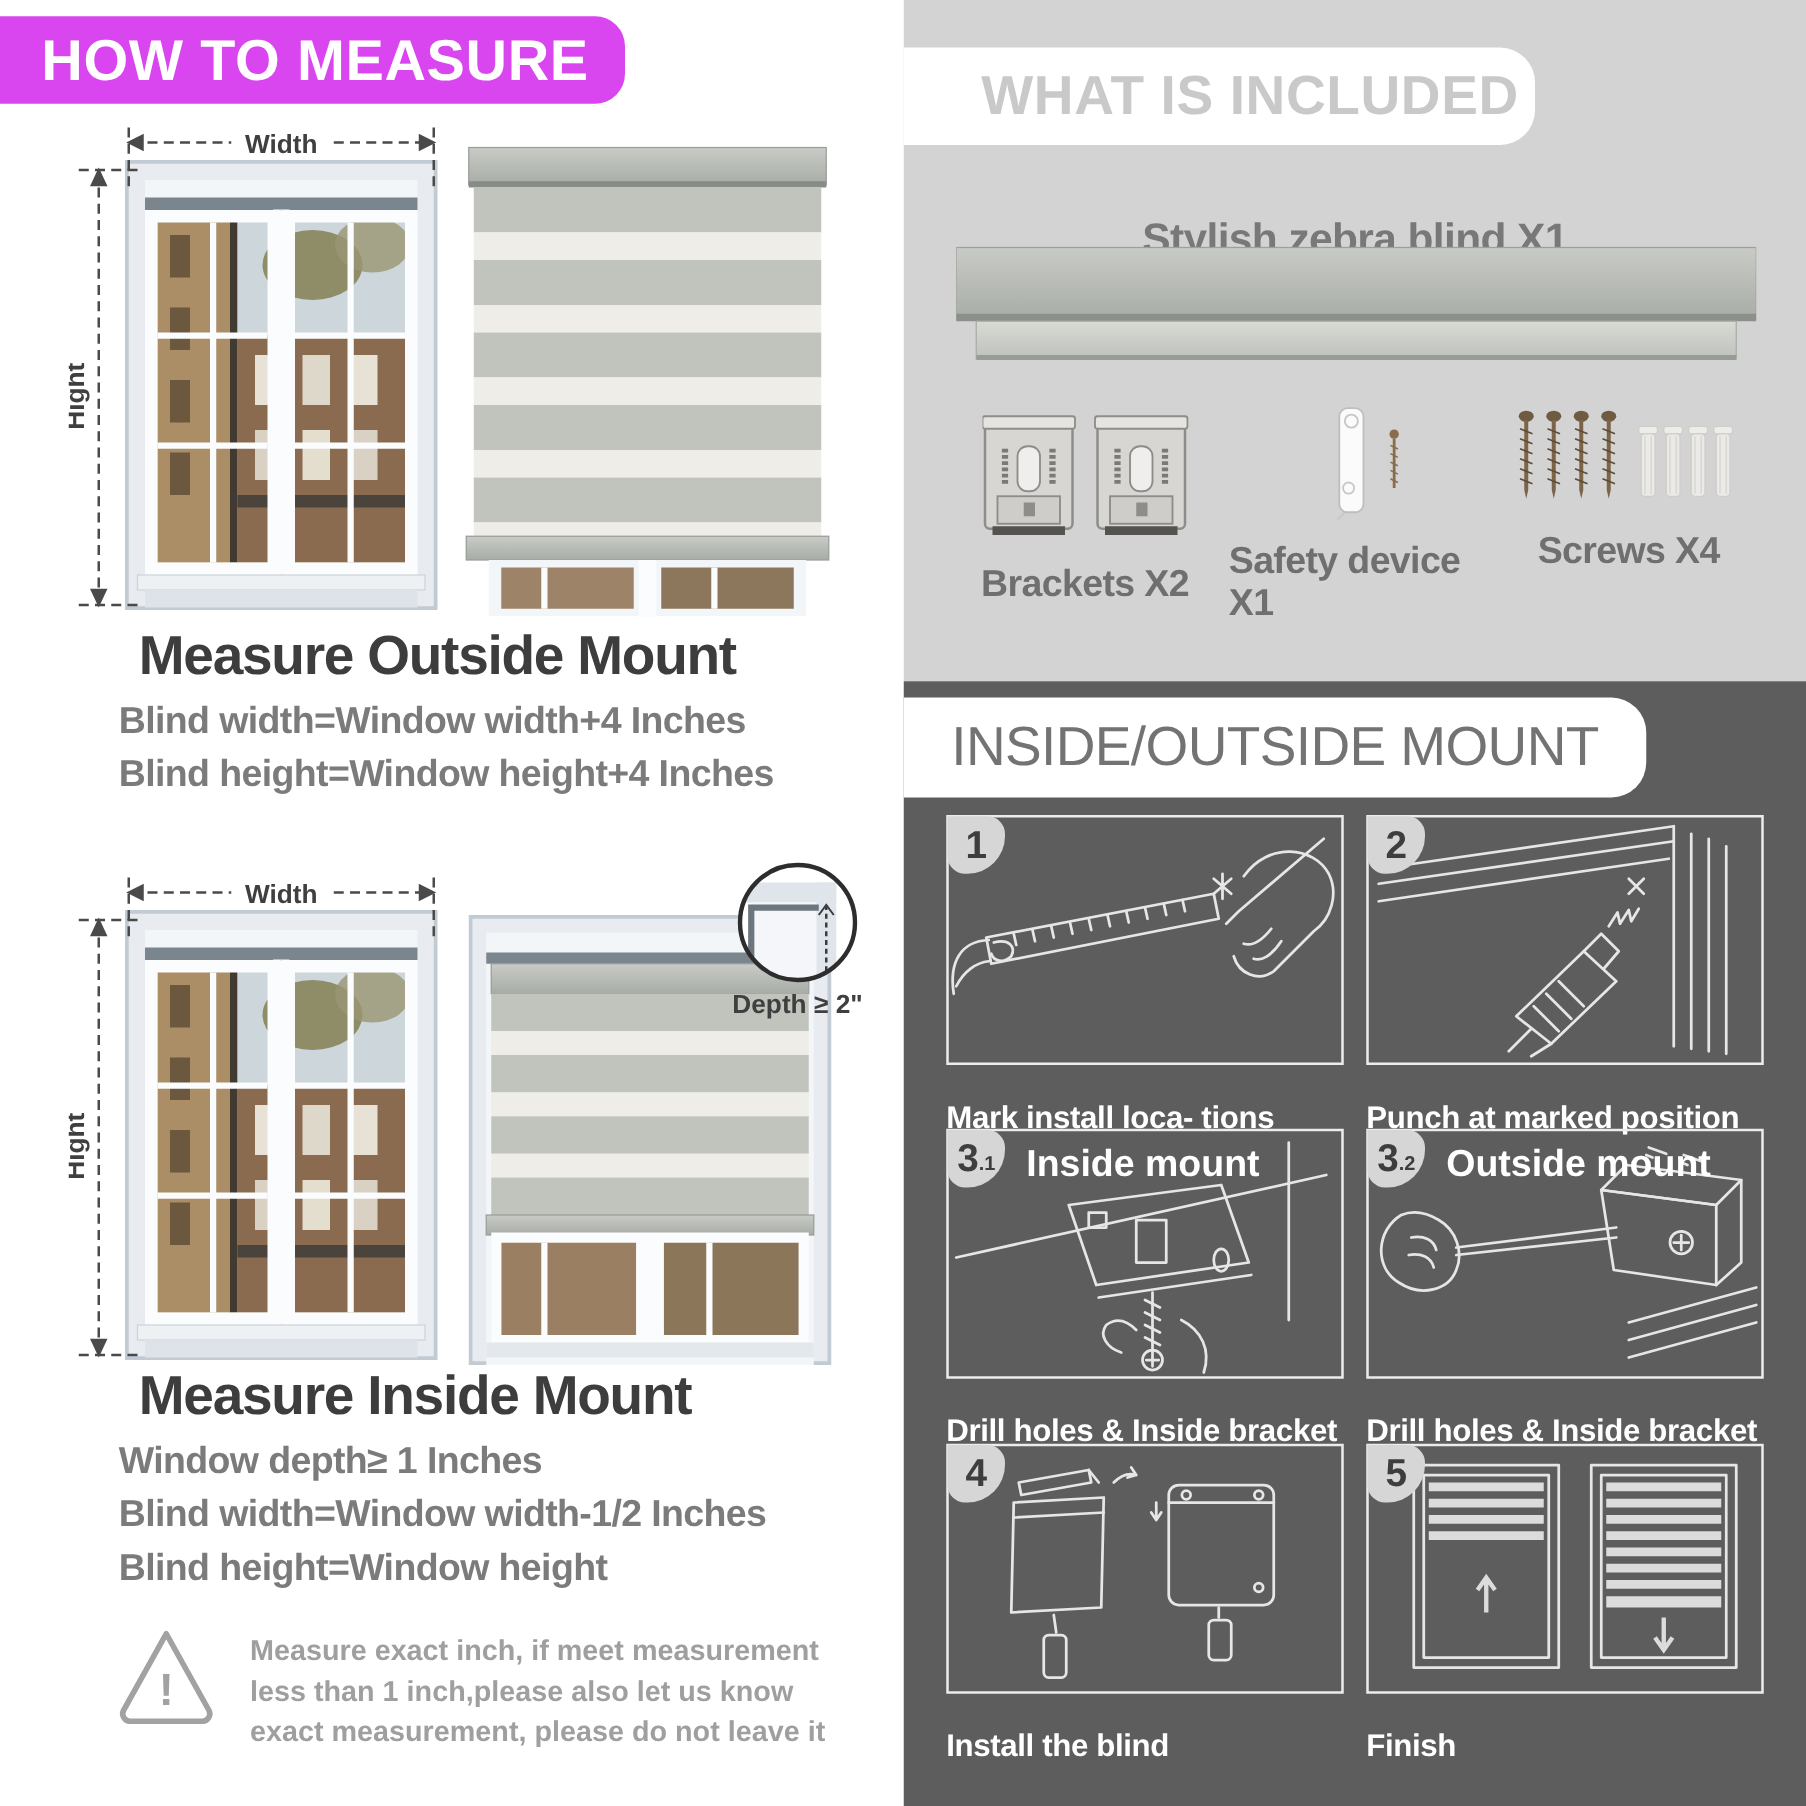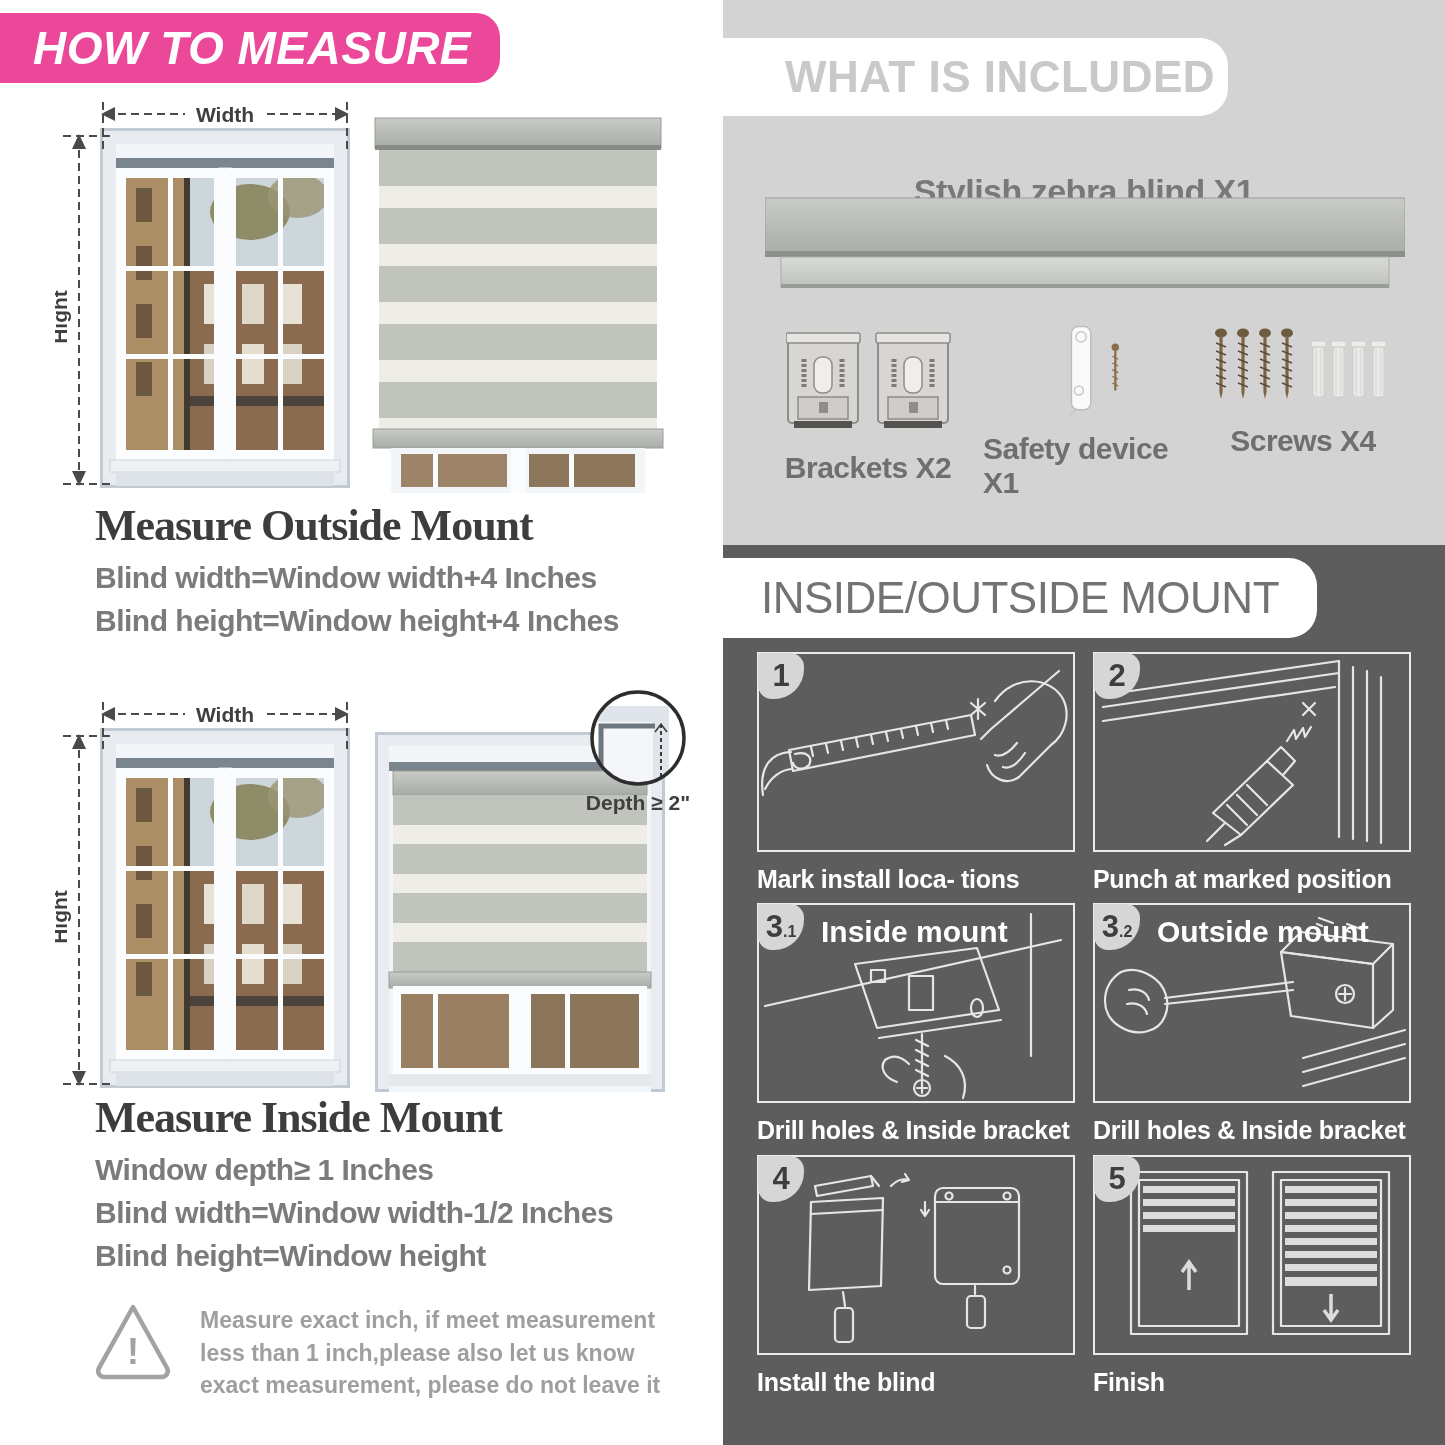--- a/index.html
+++ b/index.html
@@ -1,32 +1,32 @@
 <!DOCTYPE html>
 <html><head>
 <meta charset="utf-8">
 <style>
   html,body{margin:0;padding:0;background:#fff;}
   .canvas{position:relative;width:1445px;height:1445px;background:#ffffff;overflow:hidden;
           font-family:"Liberation Sans",sans-serif;}
 
   
   .sec-left{position:absolute;left:0;top:0;width:700px;height:1445px;}
-  .banner-left{position:absolute;left:0;top:13px;width:500px;height:70px;background:#ec4899;
+  .banner-left{position:absolute;left:0;top:13px;width:500px;height:70px;background:#d946ef;
                border-radius:0 24px 24px 0;color:#fff;font-size:46px;font-weight:bold;
-               line-height:70px;padding-left:33px;box-sizing:border-box;letter-spacing:.5px;font-style:italic;}
+               line-height:70px;padding-left:33px;box-sizing:border-box;letter-spacing:.5px;}
   .diagram{position:absolute;}
   .dia1{left:55px;top:92px;}
   .dia2{left:55px;top:680px;}
   .dim-text{font:bold 21px "Liberation Sans",sans-serif;fill:#3f3f3f;}
   .dash{stroke:#4a4a4a;stroke-width:2;stroke-dasharray:8 5;fill:none;}
   .measure-block{position:absolute;left:95px;width:600px;}
   .mb-outside{top:500px;}
   .mb-inside{top:1092px;}
-  .measure-block h2{margin:0 0 10px 0;font-size:44px;letter-spacing:-1px;color:#3d3d3d;font-family:Liberation Serif, serif;}
+  .measure-block h2{margin:0 0 10px 16px;font-size:44px;letter-spacing:-1px;color:#3d3d3d;}
   .measure-block p{margin:9px 0;font-size:30px;font-weight:bold;color:#7b7b7b;letter-spacing:-.5px;}
   .warning{position:absolute;left:92px;top:1300px;width:580px;display:flex;align-items:flex-start;}
   .warning-text{margin:4px 0 0 26px;font-size:23px;font-weight:bold;color:#9f9f9f;
                 line-height:1.42;width:470px;}
 
   
   .sec-included{position:absolute;left:723px;top:0;width:722px;height:545px;background:#d3d3d3;}
   .banner-included{position:absolute;left:0;top:10px;width:505px;height:78px;background:#ffffff;
                    border-radius:0 28px 28px 0;color:#c9c9c9;font-size:44px;font-weight:bold;
                    line-height:78px;padding-left:62px;box-sizing:border-box;letter-spacing:.5px;margin-top:28px;}
@@ -50,21 +50,21 @@
   .s1{left:0;top:0;width:318px;}      .s2{left:336px;top:0;width:318px;}
   .s3{left:0;top:251px;width:318px;}  .s4{left:336px;top:251px;width:318px;}
   .s5{left:0;top:503px;width:318px;}  .s6{left:336px;top:503px;width:318px;}
   .frame{position:relative;height:200px;border:2.5px solid #ececec;box-sizing:border-box;}
   .badge{position:absolute;left:-1px;top:-1px;width:46px;height:46px;background:#d6d6d6;
          border-radius:0 14px 30px 14px;color:#3e3e3e;font-weight:bold;
          display:flex;align-items:center;justify-content:center;}
   .badge .num{font-size:31px;}
   .badge .sub{font-size:16px;margin-top:10px;}
   .inner-label{position:absolute;left:62px;top:10px;color:#ffffff;font-weight:bold;font-size:30px;}
-  .caption{margin-top:13px;color:#ffffff;font-weight:bold;font-size:25px;letter-spacing:-.3px;}
+  .caption{margin-top:28px;color:#ffffff;font-weight:bold;font-size:25px;letter-spacing:-.3px;}
   .art{position:absolute;left:0;top:0;width:100%;height:100%;}
   .ln{stroke:#e6e6e6;stroke-width:2.2;fill:none;stroke-linecap:round;stroke-linejoin:round;}
   .fillstripe{fill:#dcdcdc;stroke:none;}
 </style>
 </head>
 <body>
 
 <svg width="0" height="0" style="position:absolute" aria-hidden="true">
   <defs>
     <linearGradient id="gradRail" x1="0" y1="0" x2="0" y2="1">

